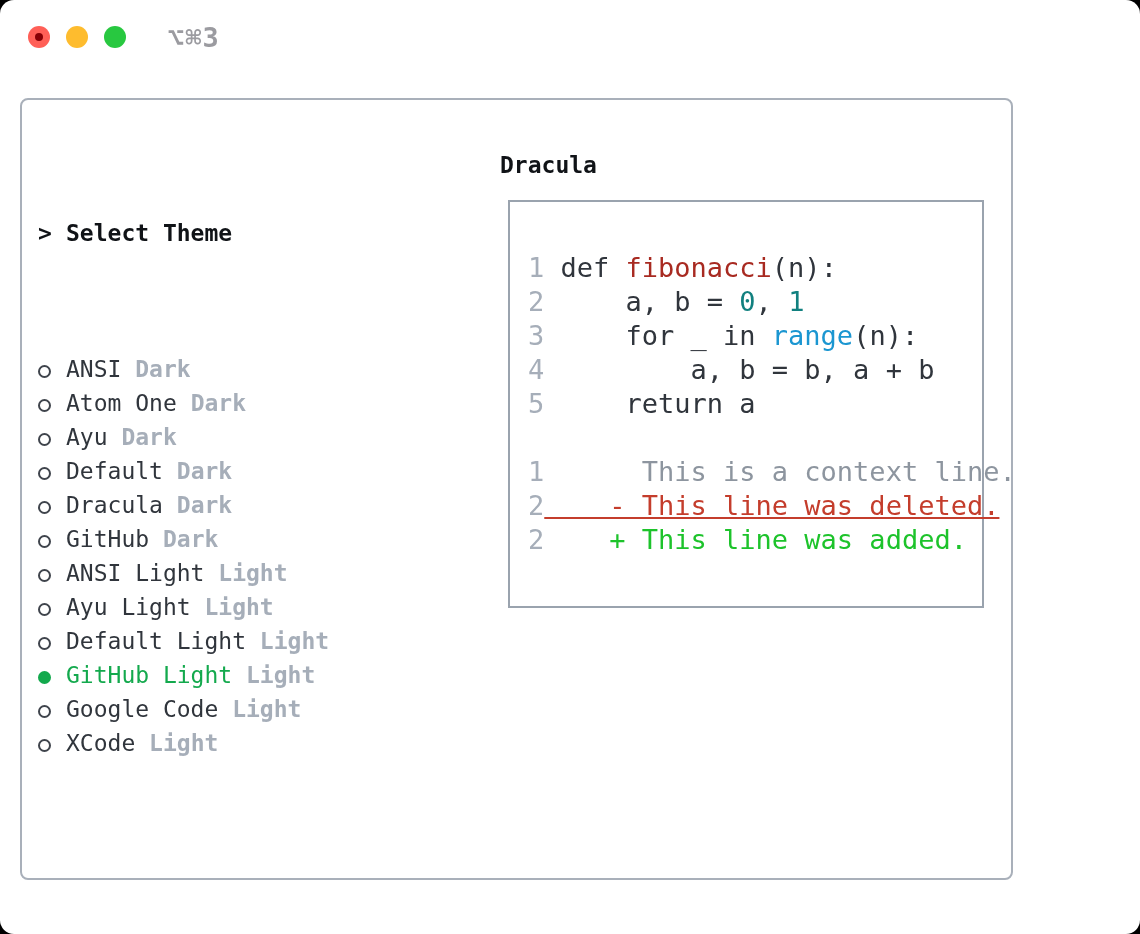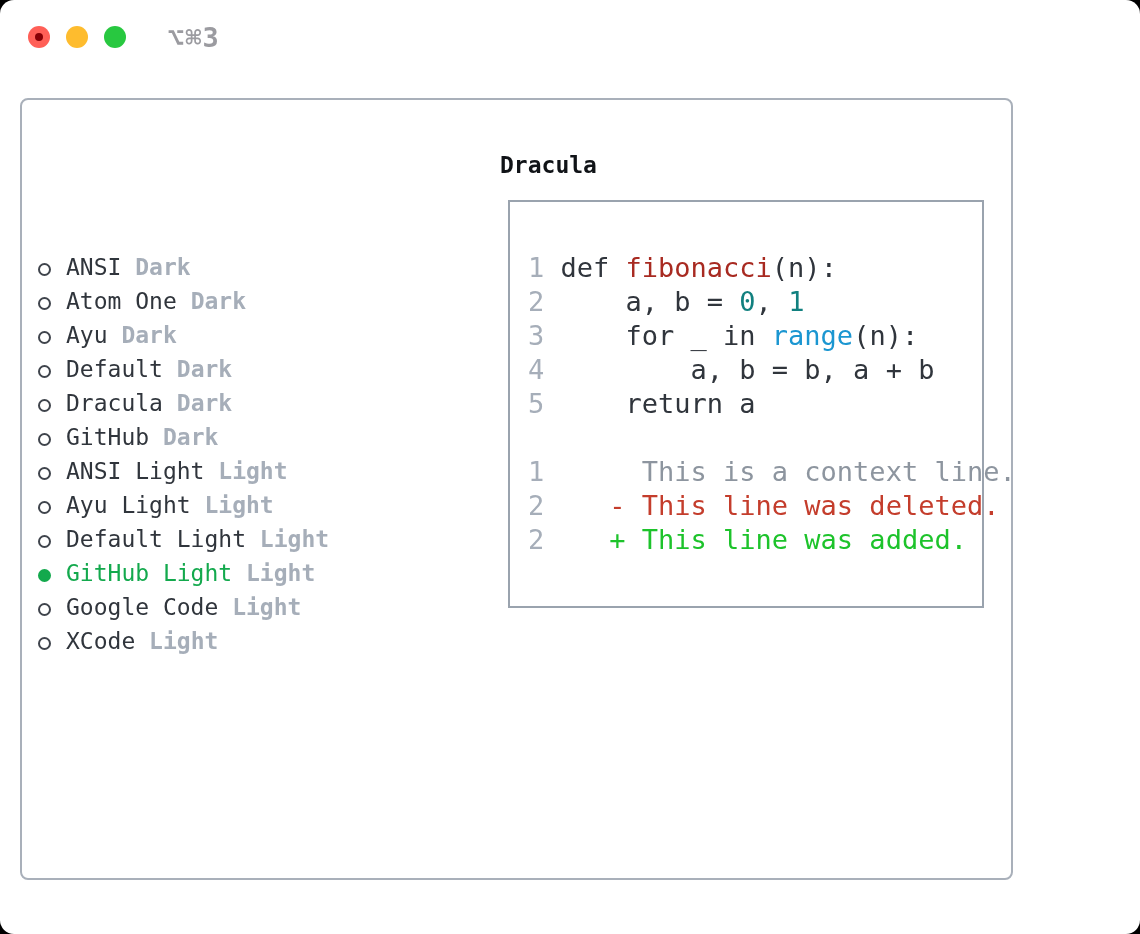--- a/index.html
+++ b/index.html
@@ -58,40 +58,41 @@
     position:absolute;left:18px;top:49px;
     font-size:27px;line-height:34px;white-space:pre;
   }
   .crow{height:34px;}
   .lnum{display:inline-block;min-width:14px;color:var(--muted-gray);}
   .c-code{color:var(--text-dark);}
   .c-func{color:var(--function-red);}
   .c-num{color:var(--number-teal);}
   .c-builtin{color:var(--builtin-blue);}
   .c-context{color:var(--context-gray);}
-  .c-deleted{color:var(--deleted-red);}
+  .c-deleted{color:var(--deleted-red);text-decoration:underline;}
   .c-added{color:var(--added-green);}
 </style>
 </head>
 <body>
 
 <div class="window">
 
   <div class="titlebar">
     <span class="tl tl-close">
         <span class="dot"></span>
       </span>
     <span class="tl tl-min"></span>
     <span class="tl tl-zoom"></span>
     <span class="win-title">⌥⌘3</span>
   </div>
 
   <div class="panel">
 
     <div class="left-col">
+      <div class="row"><span class="marker prompt">&gt;</span><span class="h">Select Theme</span></div>
 
       <div><div class="row item"><span class="marker"><span class="circle"></span></span><span class="tname">ANSI</span><span class="ttag"> Dark</span></div><div class="row item"><span class="marker"><span class="circle"></span></span><span class="tname">Atom One</span><span class="ttag"> Dark</span></div><div class="row item"><span class="marker"><span class="circle"></span></span><span class="tname">Ayu</span><span class="ttag"> Dark</span></div><div class="row item"><span class="marker"><span class="circle"></span></span><span class="tname">Default</span><span class="ttag"> Dark</span></div><div class="row item"><span class="marker"><span class="circle"></span></span><span class="tname">Dracula</span><span class="ttag"> Dark</span></div><div class="row item"><span class="marker"><span class="circle"></span></span><span class="tname">GitHub</span><span class="ttag"> Dark</span></div><div class="row item"><span class="marker"><span class="circle"></span></span><span class="tname">ANSI Light</span><span class="ttag"> Light</span></div><div class="row item"><span class="marker"><span class="circle"></span></span><span class="tname">Ayu Light</span><span class="ttag"> Light</span></div><div class="row item"><span class="marker"><span class="circle"></span></span><span class="tname">Default Light</span><span class="ttag"> Light</span></div><div class="row item selected"><span class="marker"><span class="circle filled"></span></span><span class="tname">GitHub Light</span><span class="ttag"> Light</span></div><div class="row item"><span class="marker"><span class="circle"></span></span><span class="tname">Google Code</span><span class="ttag"> Light</span></div><div class="row item"><span class="marker"><span class="circle"></span></span><span class="tname">XCode</span><span class="ttag"> Light</span></div></div>
 
       <div class="row"></div>
 
       
 
       
 
       

